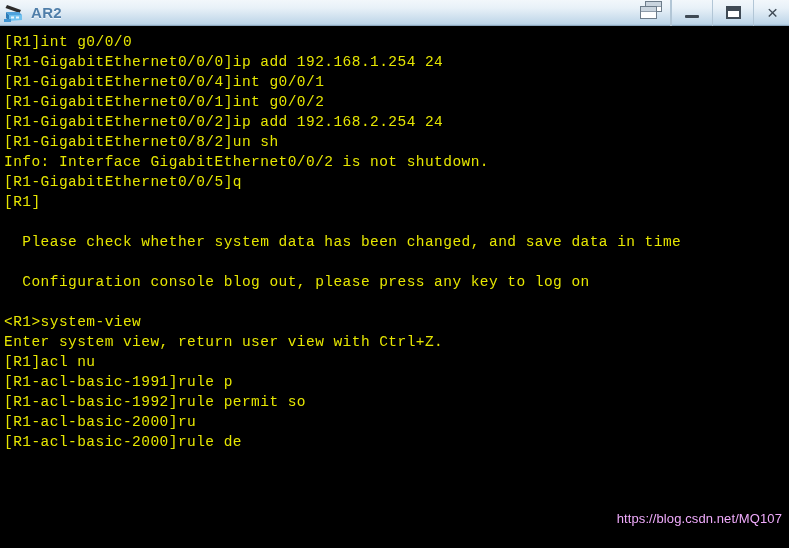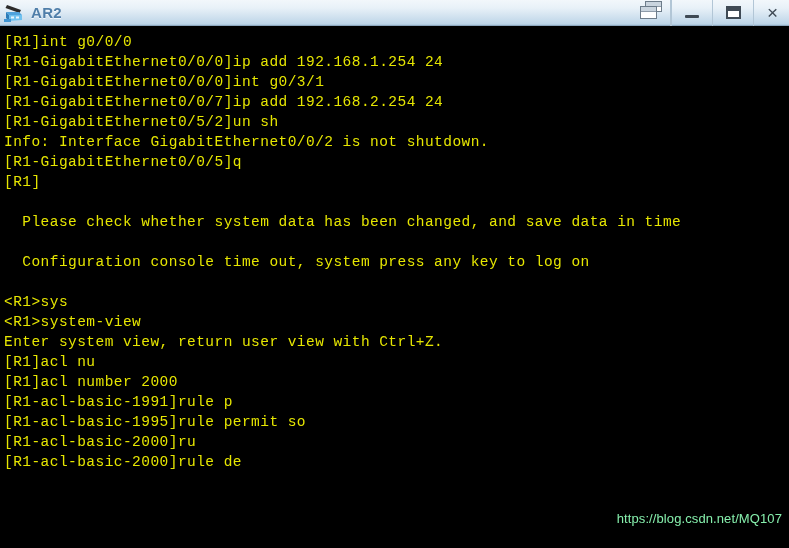--- a/index.html
+++ b/index.html
@@ -152,21 +152,21 @@
   }
   .term-line.blank { color: transparent; }
 
   
   .watermark {
     position: absolute;
     right: 7px;
     bottom: 22px;
     font-family: "Liberation Sans", sans-serif;
     font-size: 13px;
-    color: #86efac;
+    color: #f0abfc;
     white-space: nowrap;
     letter-spacing: 0.1px;
   }
 </style>
 </head>
 <body>
 
 <div id="app">
 
   <div class="titlebar">
@@ -203,38 +203,37 @@
       <div class="win-btn close">
         <span class="ico-close">×</span>
       </div>
     </div>
   </div>
 
   <div class="terminal">
     <div id="term-lines">
         <div class="term-line">[R1]int g0/0/0</div>
         <div class="term-line">[R1-GigabitEthernet0/0/0]ip add 192.168.1.254 24</div>
-        <div class="term-line">[R1-GigabitEthernet0/0/0]int g0/3/1</div>
-        <div class="term-line">[R1-GigabitEthernet0/0/7]ip add 192.168.2.254 24</div>
-        <div class="term-line">[R1-GigabitEthernet0/5/2]un sh</div>
+        <div class="term-line">[R1-GigabitEthernet0/0/4]int g0/0/1</div>
+        <div class="term-line">[R1-GigabitEthernet0/0/1]int g0/0/2</div>
+        <div class="term-line">[R1-GigabitEthernet0/0/2]ip add 192.168.2.254 24</div>
+        <div class="term-line">[R1-GigabitEthernet0/8/2]un sh</div>
         <div class="term-line">Info: Interface GigabitEthernet0/0/2 is not shutdown.</div>
         <div class="term-line">[R1-GigabitEthernet0/0/5]q</div>
         <div class="term-line">[R1]</div>
         <div class="term-line blank"></div>
         <div class="term-line">  Please check whether system data has been changed, and save data in time</div>
         <div class="term-line blank"></div>
-        <div class="term-line">  Configuration console time out, system press any key to log on</div>
+        <div class="term-line">  Configuration console blog out, please press any key to log on</div>
         <div class="term-line blank"></div>
-        <div class="term-line">&lt;R1&gt;sys</div>
         <div class="term-line">&lt;R1&gt;system-view</div>
         <div class="term-line">Enter system view, return user view with Ctrl+Z.</div>
         <div class="term-line">[R1]acl nu</div>
-        <div class="term-line">[R1]acl number 2000</div>
         <div class="term-line">[R1-acl-basic-1991]rule p</div>
-        <div class="term-line">[R1-acl-basic-1995]rule permit so</div>
+        <div class="term-line">[R1-acl-basic-1992]rule permit so</div>
         <div class="term-line">[R1-acl-basic-2000]ru</div>
         <div class="term-line">[R1-acl-basic-2000]rule de</div>
       </div>
   </div>
 
   <div class="watermark">https://blog.csdn.net/MQ107</div>
 
 </div>
 
 </body></html>

